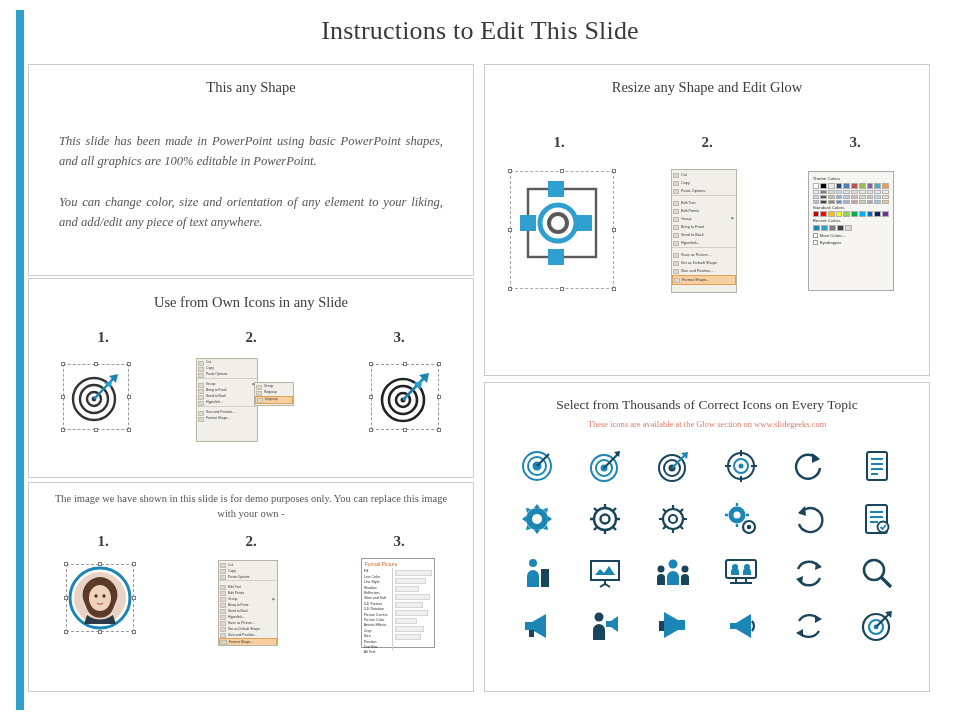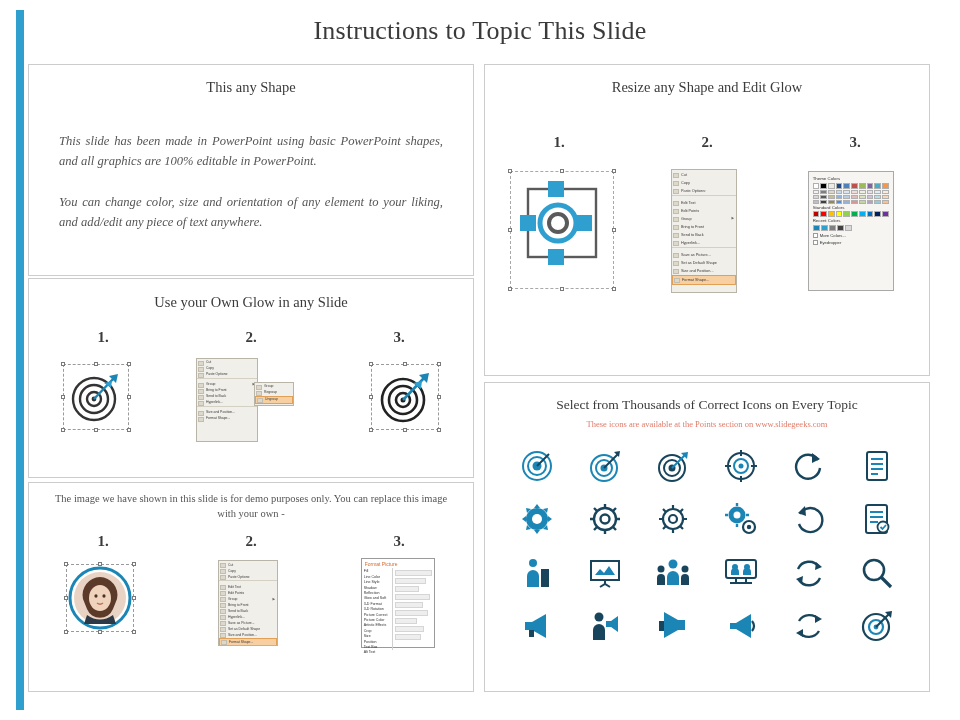--- a/index.html
+++ b/index.html
@@ -214,30 +214,30 @@
   }
   .icon-cell svg { display: block; }
 </style>
 </head>
 <body>
 
 <div class="slide">
 
   <div class="left-bar"></div>
 
-  <div class="slide-title">Instructions to Topic This Slide</div>
+  <div class="slide-title">Instructions to Edit This Slide</div>
 
   <div class="panel" id="panel-edit-shape">
     <div class="panel-title">This any Shape</div>
     <div class="para" id="para1">This slide has been made in PowerPoint using basic PowerPoint shapes, and all graphics are 100% editable in PowerPoint.</div>
     <div class="para" id="para2">You can change color, size and orientation of any element to your liking, and add/edit any piece of text anywhere.</div>
   </div>
 
   <div class="panel" id="panel-own-icons">
-    <div class="panel-title">Use your Own Glow in any Slide</div>
+    <div class="panel-title">Use from Own Icons in any Slide</div>
 
     <div class="numbers-row" style="margin-top:18px;">
       <span>1.</span>
       <span>2.</span>
       <span>3.</span>
     </div>
 
     <div class="thumbs-row" style="margin-top:10px;">
 
       <div class="thumb" style="width:78px;height:86px;">
@@ -535,21 +535,21 @@
             <span class="dot"></span>
             <span>Eyedropper</span>
           </div>
         </div>
       </div>
     </div>
   </div>
 
   <div class="panel" id="panel-icons-lib">
     <div class="panel-title">Select from Thousands of Correct Icons on Every Topic</div>
-    <div class="panel-sub" style="margin-top:6px;">These icons are available  at the Points section on  www.slidegeeks.com</div>
+    <div class="panel-sub" style="margin-top:6px;">These icons are available  at the Glow section on  www.slidegeeks.com</div>
 
     <div class="icon-grid">
 
       <div class="icon-cell">
         <svg width="34" height="34" viewBox="0 0 34 34">
           <circle cx="17" cy="17" r="14" fill="none" stroke="#1b86b5" stroke-width="2"></circle>
           <circle cx="17" cy="17" r="9" fill="none" stroke="#1b86b5" stroke-width="2"></circle>
           <circle cx="17" cy="17" r="4.5" fill="#1b86b5"></circle>
           <path d="M17 17 L29 5" stroke="#19455c" stroke-width="2" fill="none"></path>
         </svg>

